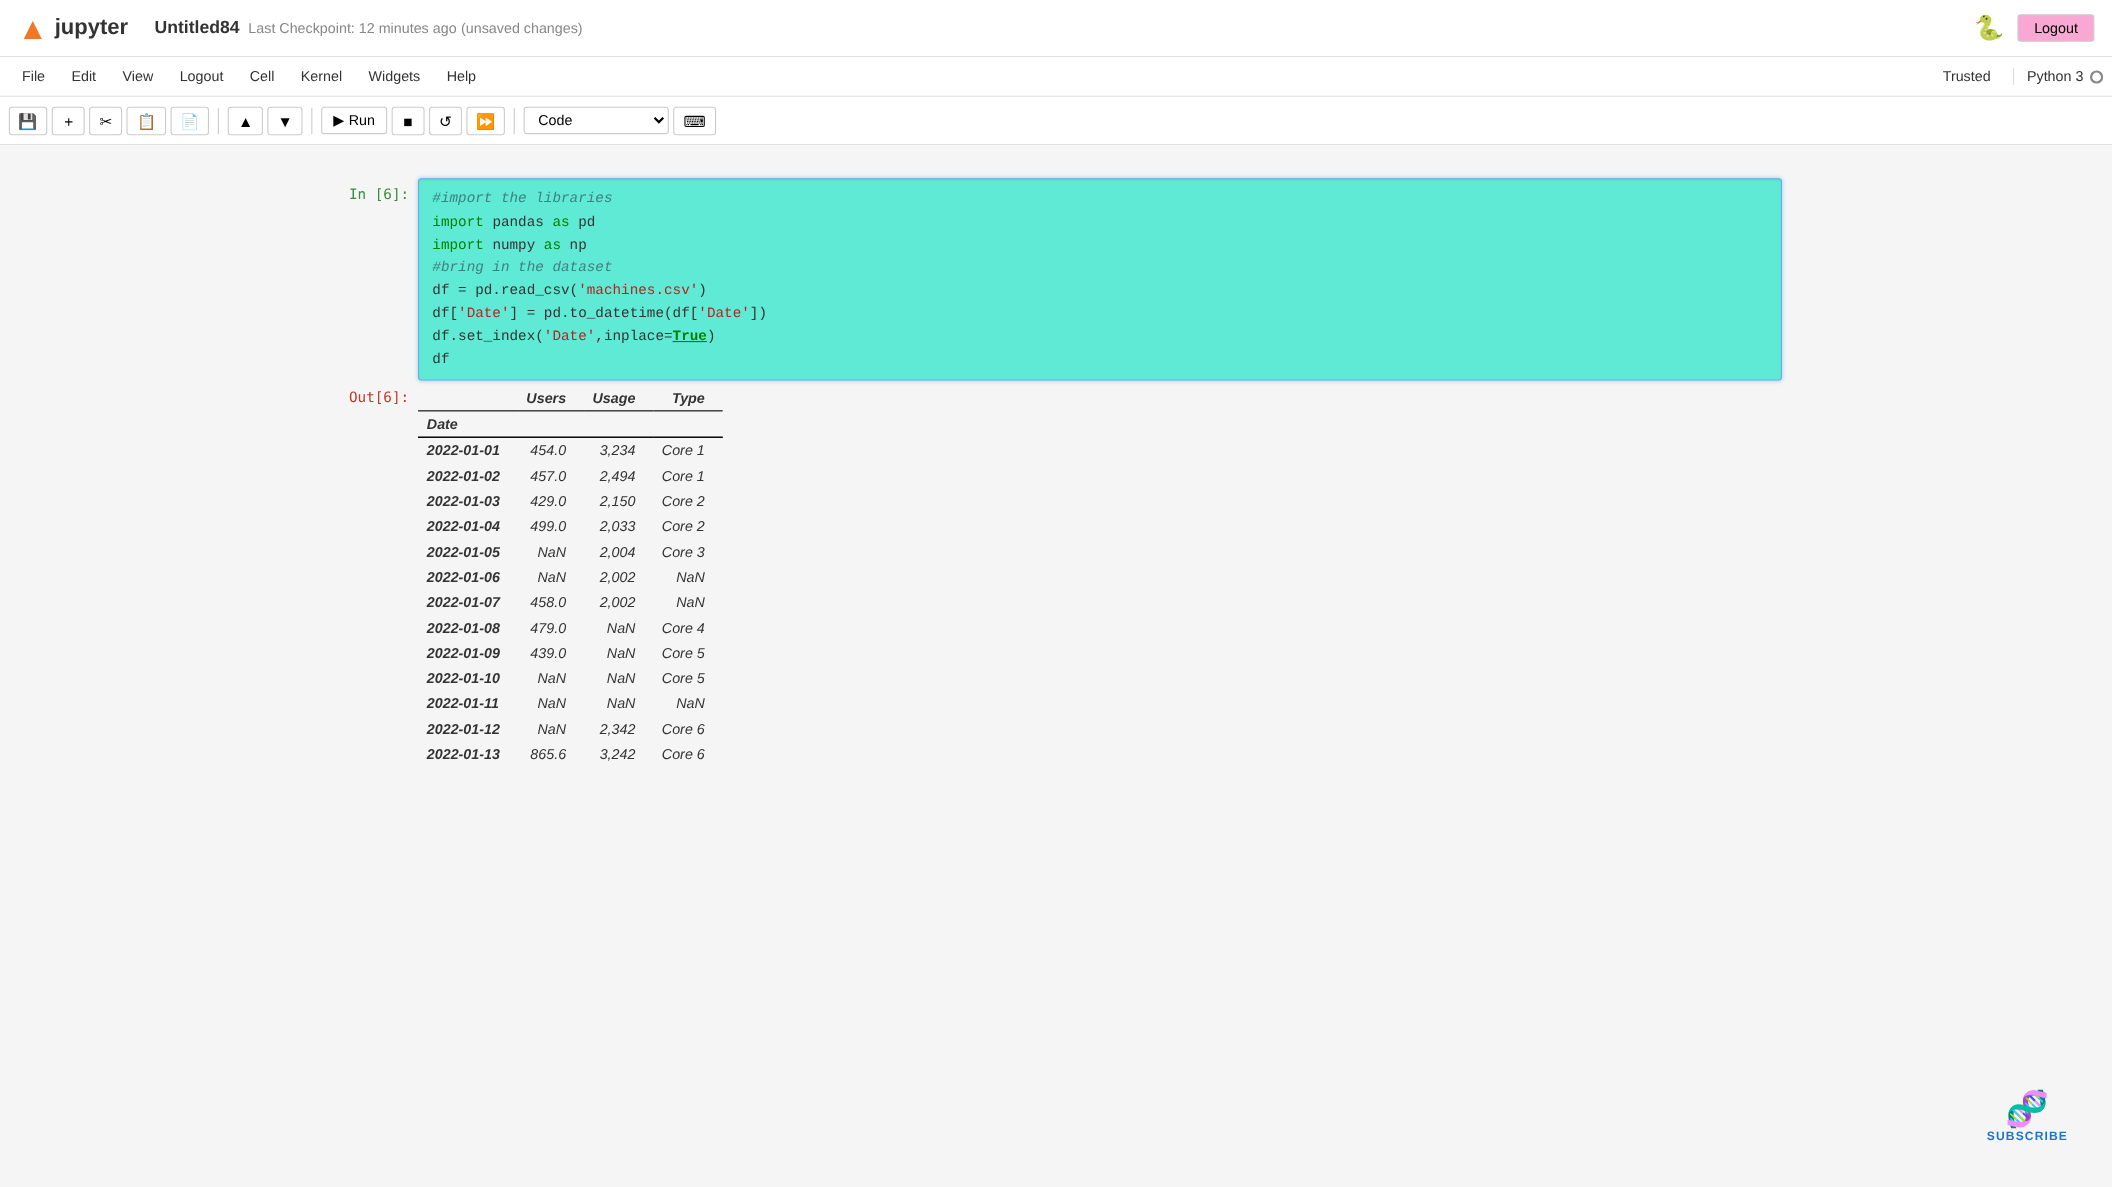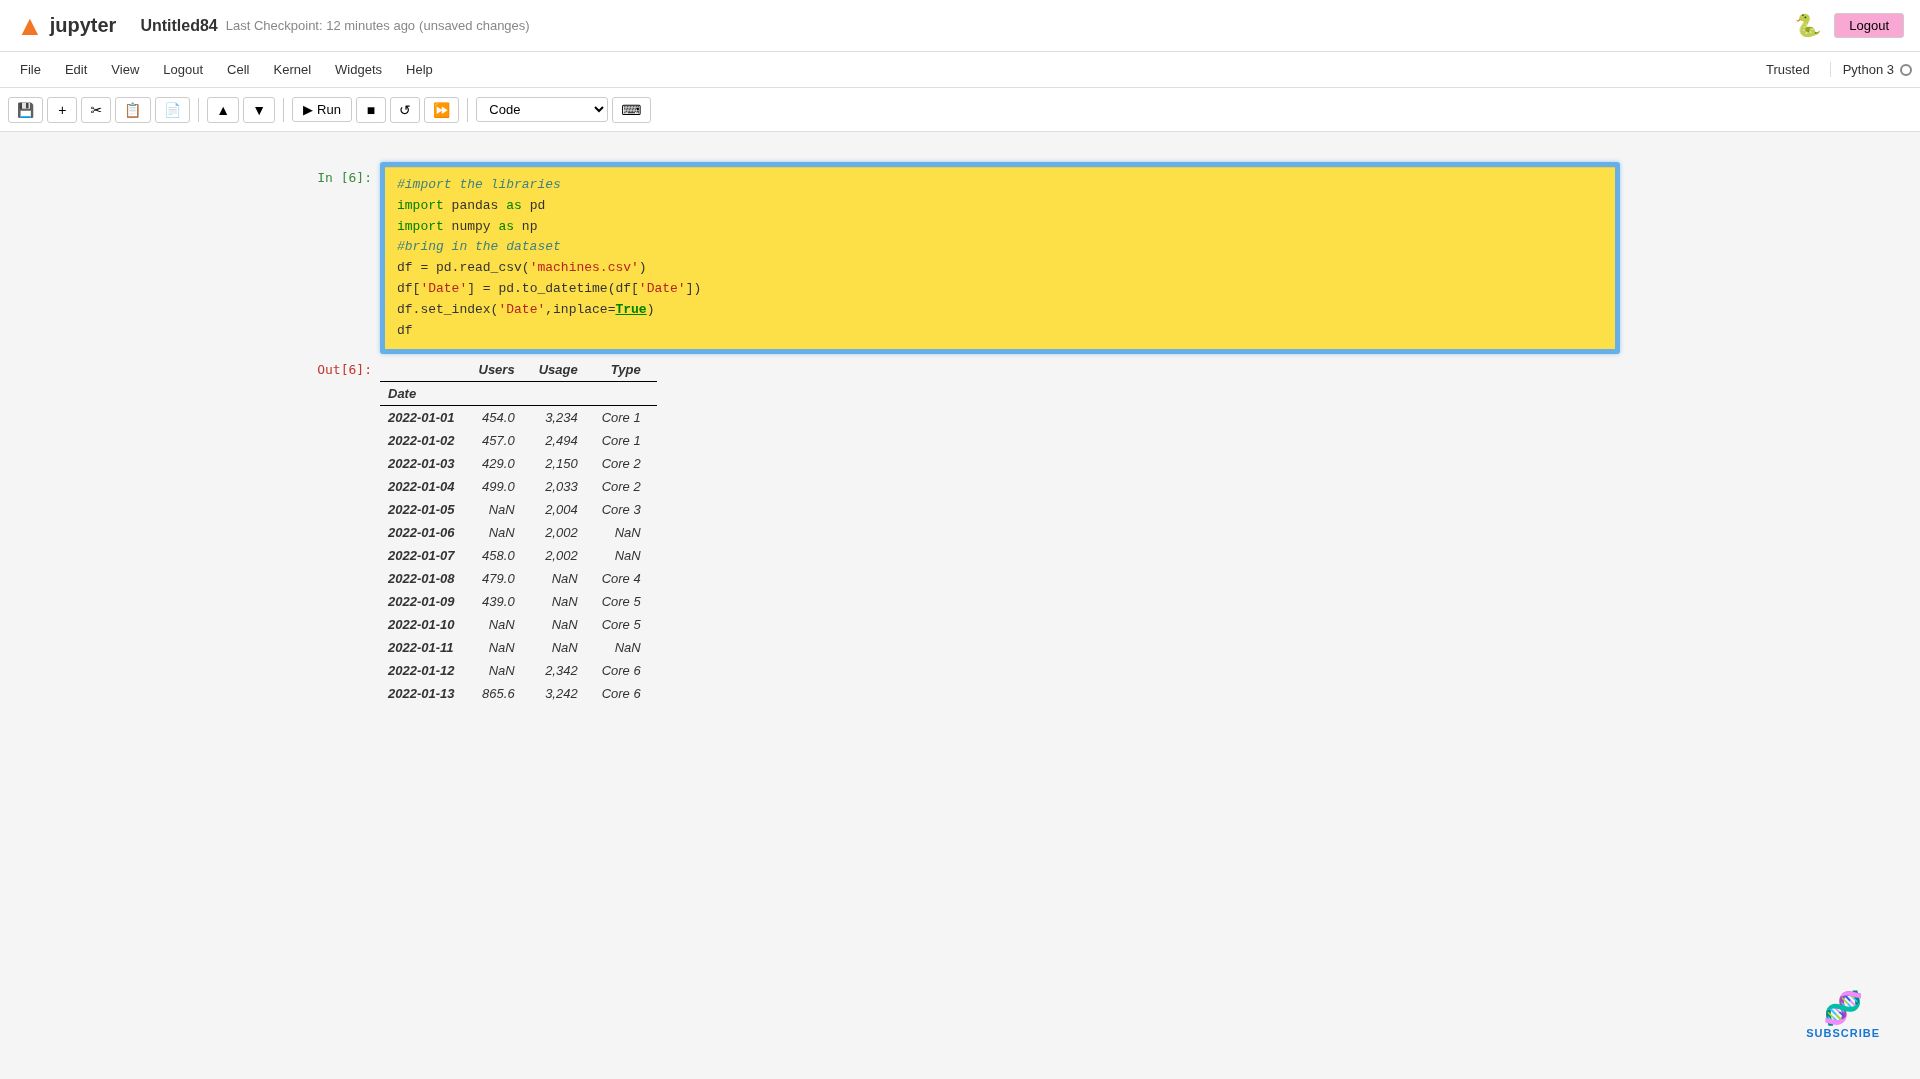--- a/index.html
+++ b/index.html
@@ -54,21 +54,21 @@
     }
 
     
     #content { background: #f5f5f5; padding: 20px 0; min-height: 900px; }
     #notebook { max-width: 1400px; margin: 10px auto; padding: 0 40px; }
 
     
     .cell { margin-bottom: 0; position: relative; }
     .cell-input { display: flex; align-items: flex-start; }
     .cell-label { color: #888; font-size: 13px; min-width: 80px; padding-top: 8px; text-align: right; padding-right: 8px; font-family: monospace; }
-    .cell-content { flex: 1; background: #fde047; border: 5px solid #ec4899; border-radius: 3px; padding: 8px 12px; font-family: 'Courier New', monospace; font-size: 13px; line-height: 1.6; }
+    .cell-content { flex: 1; background: #5eead4; border: 1px solid #ec4899; border-radius: 3px; padding: 8px 12px; font-family: 'Courier New', monospace; font-size: 13px; line-height: 1.6; }
     .cell-content.active { border-color: #66afe9; box-shadow: inset 0 1px 1px rgba(0,0,0,.075), 0 0 4px rgba(102,175,233,.6); }
 
     
     .kw { color: #008000; font-weight: bold; text-decoration: underline; } 
     .cm { color: #408080; font-style: italic; } 
     .st { color: #BA2121; } 
     .kw2 { color: #008000; } 
 
     
     .cell-output { display: flex; align-items: flex-start; margin-top: 0; }

